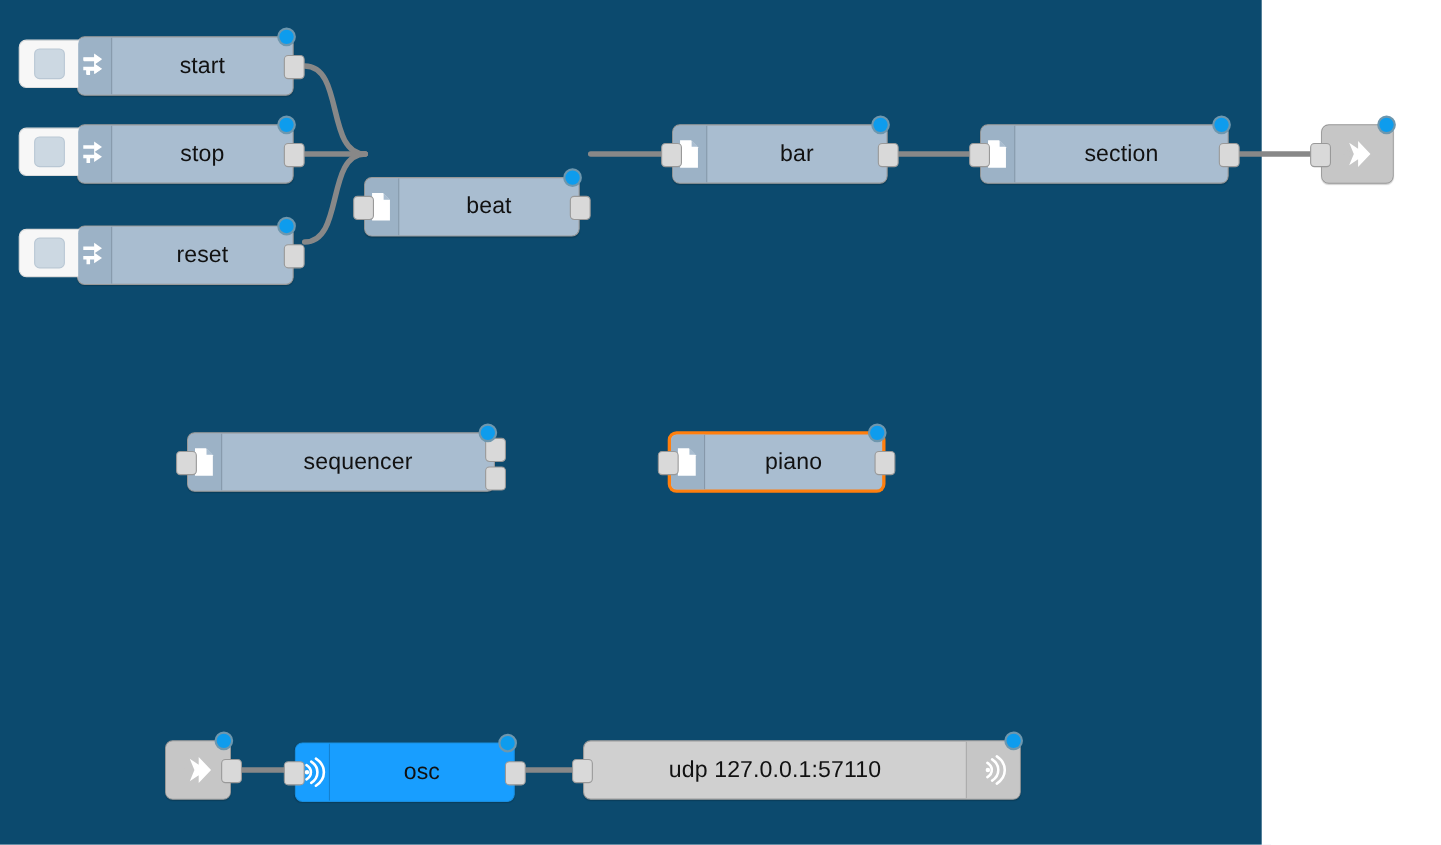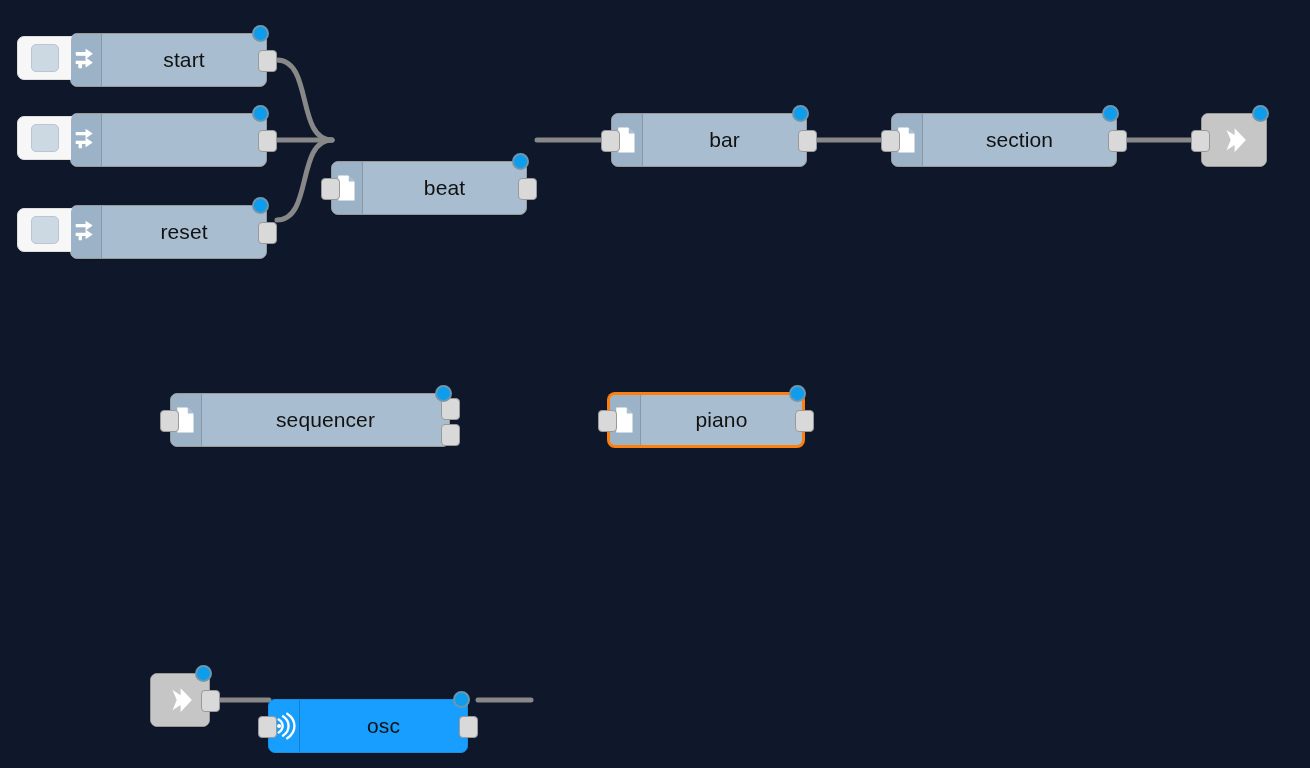--- a/index.html
+++ b/index.html
@@ -8,23 +8,24 @@
     background: #ffffff;
   }
   body {
     width: 1310px;
     height: 768px;
     font-family: "Liberation Sans", sans-serif;
     overflow: hidden;
   }
   #canvas {
     position: relative;
-    width: 1310px;
+    width: 1122px;
     height: 768px;
-    background: #0f172a;
+    background: #0c4a6e;
+    padding-left: 25px;
   }
   #wires {
     position: absolute;
     left: 0; top: 0;
     width: 1310px;
     height: 768px;
     pointer-events: none;
   }
 
   
@@ -186,20 +187,21 @@
       <i></i>
     </div>
     <div class="node-inner">
       <div class="icon-box leftside fill-inject-icon">
         <svg class="gi" width="26" height="26" viewBox="0 0 24 24" aria-hidden="true">
           <path fill="#ffffff" d="M2.5 4.6h9.6v3.0H2.5zM2.5 12.6h9.6v3.0H2.5zM5.2 15.2h3.0v4.4H5.2z"></path>
           <path fill="#ffffff" d="M11.6 1.6l6.6 4.5-6.6 4.5z"></path>
           <path fill="#ffffff" d="M11.6 9.8l6.6 4.5-6.6 4.5z"></path>
         </svg>
       </div>
+      <div class="label">stop</div>
     </div>
     <div class="port out" style="top:16px;"></div>
     <div class="status-dot"></div>
   </div>
 
   <div class="node fill-inject" style="left:70px; top:193px; width:197px; height:54px;margin-top:12px;">
     <div class="inject-btn">
       <i></i>
     </div>
     <div class="node-inner">
@@ -311,33 +313,50 @@
         <svg class="gi" width="34" height="30" viewBox="0 0 26 24" aria-hidden="true">
           <path fill="#ffffff" d="M13.5 2.5l9 9.5-9 9.5v-5.6l-6.5 4.2 3.4-8.1-3.4-8.1 6.5 4.2z"></path>
           <circle cx="5.6" cy="12" r="2.4" fill="#c6c6c6"></circle>
         </svg>
       </div>
     </div>
     <div class="port out" style="top:16px;"></div>
     <div class="status-dot"></div>
   </div>
 
-  <div class="node fill-osc" style="left:268px; top:699px; width:200px; height:54px; border-color:#1a8fe0;">
+  <div class="node fill-osc" style="left:268px; top:675px; width:200px; height:54px; border-color:#1a8fe0;">
     <div class="node-inner">
       <div class="icon-box leftside fill-osc-icon" style="border-right:1px solid rgba(0,0,0,0.18);">
         <svg class="gi" width="28" height="30" viewBox="0 0 24 28" aria-hidden="true">
           <g fill="none" stroke="#ffffff" stroke-width="2.2" stroke-linecap="round">
             <path d="M7 8 C 12 11, 12 17, 7 20"></path>
             <path d="M11 5 C 18 9.5, 18 18.5, 11 23"></path>
             <path d="M15 2.5 C 24 8.5, 24 19.5, 15 25.5"></path>
           </g>
           <circle cx="7.4" cy="14" r="1.9" fill="#ffffff"></circle>
         </svg>
       </div>
       <div class="label">osc</div>
     </div>
     <div class="port in" style="top:16px;"></div>
     <div class="port out" style="top:16px;"></div>
     <div class="status-dot"></div>
   </div>
 
+  <div class="node fill-grey" style="left:530px; top:673px; width:398px; height:54px;">
+    <div class="node-inner">
+      <div class="label">udp 127.0.0.1:57110</div>
+      <div class="icon-box rightside fill-grey-icon" style="width:48px;">
+        <svg class="gi" width="28" height="30" viewBox="0 0 24 28" aria-hidden="true">
+          <g fill="none" stroke="#ffffff" stroke-width="2.2" stroke-linecap="round">
+            <path d="M7 8 C 12 11, 12 17, 7 20"></path>
+            <path d="M11 5 C 18 9.5, 18 18.5, 11 23"></path>
+            <path d="M15 2.5 C 24 8.5, 24 19.5, 15 25.5"></path>
+          </g>
+          <circle cx="7.4" cy="14" r="1.9" fill="#ffffff"></circle>
+        </svg>
+      </div>
+    </div>
+    <div class="port in" style="top:16px;"></div>
+    <div class="status-dot"></div>
+  </div>
 
 </div>
 
 </body></html>

